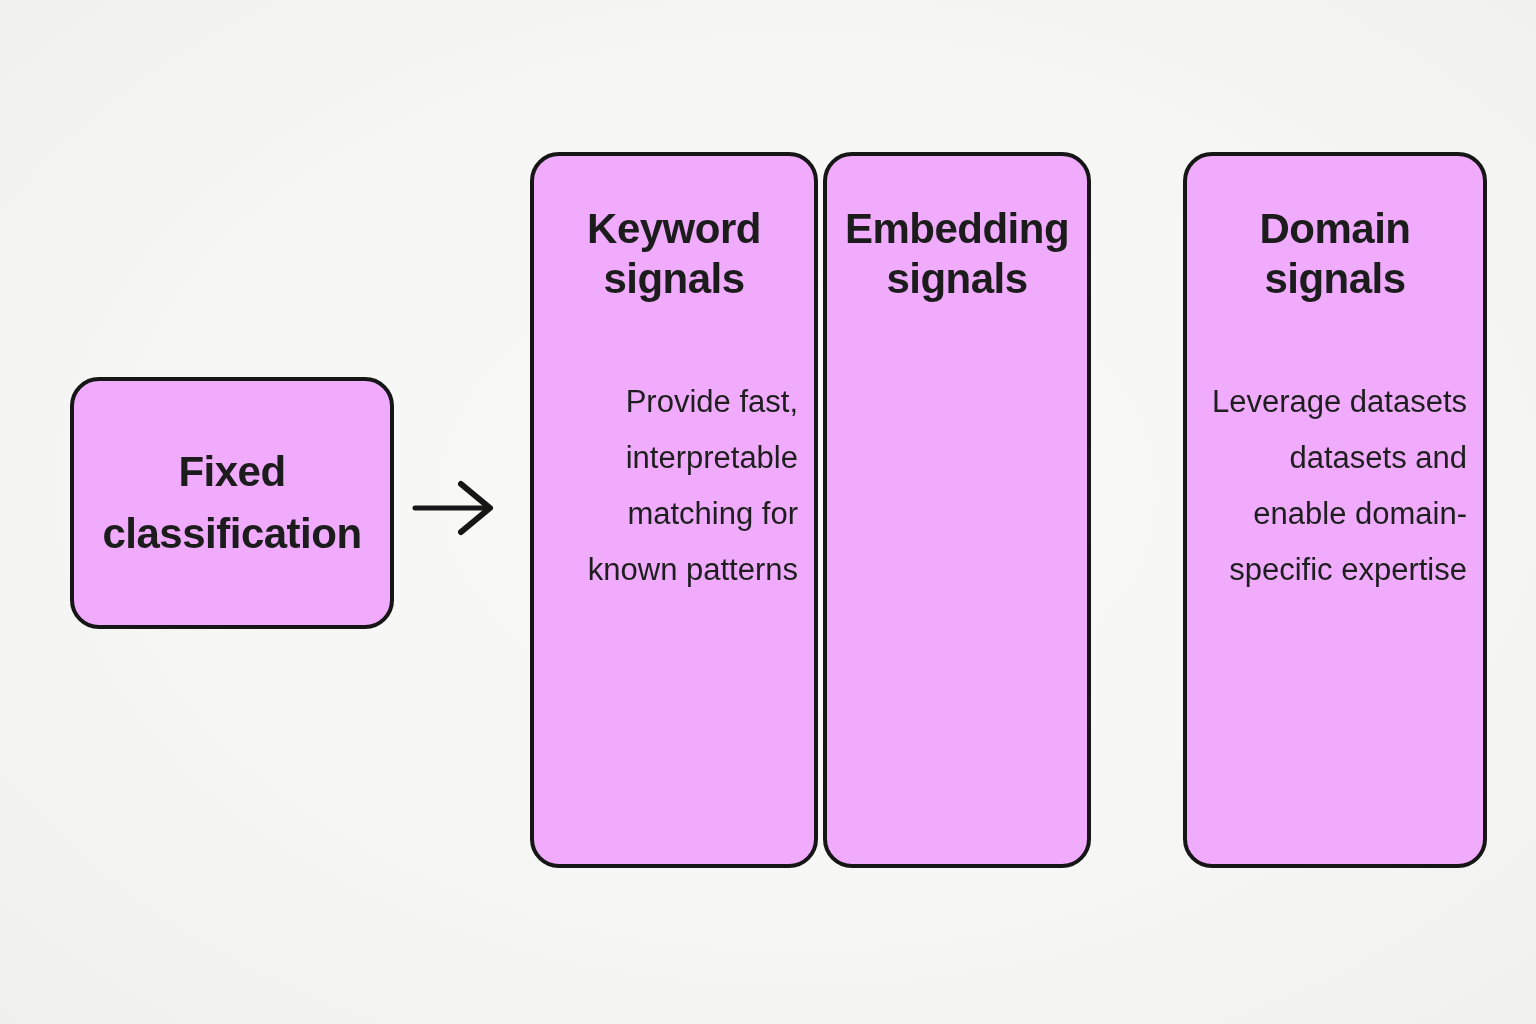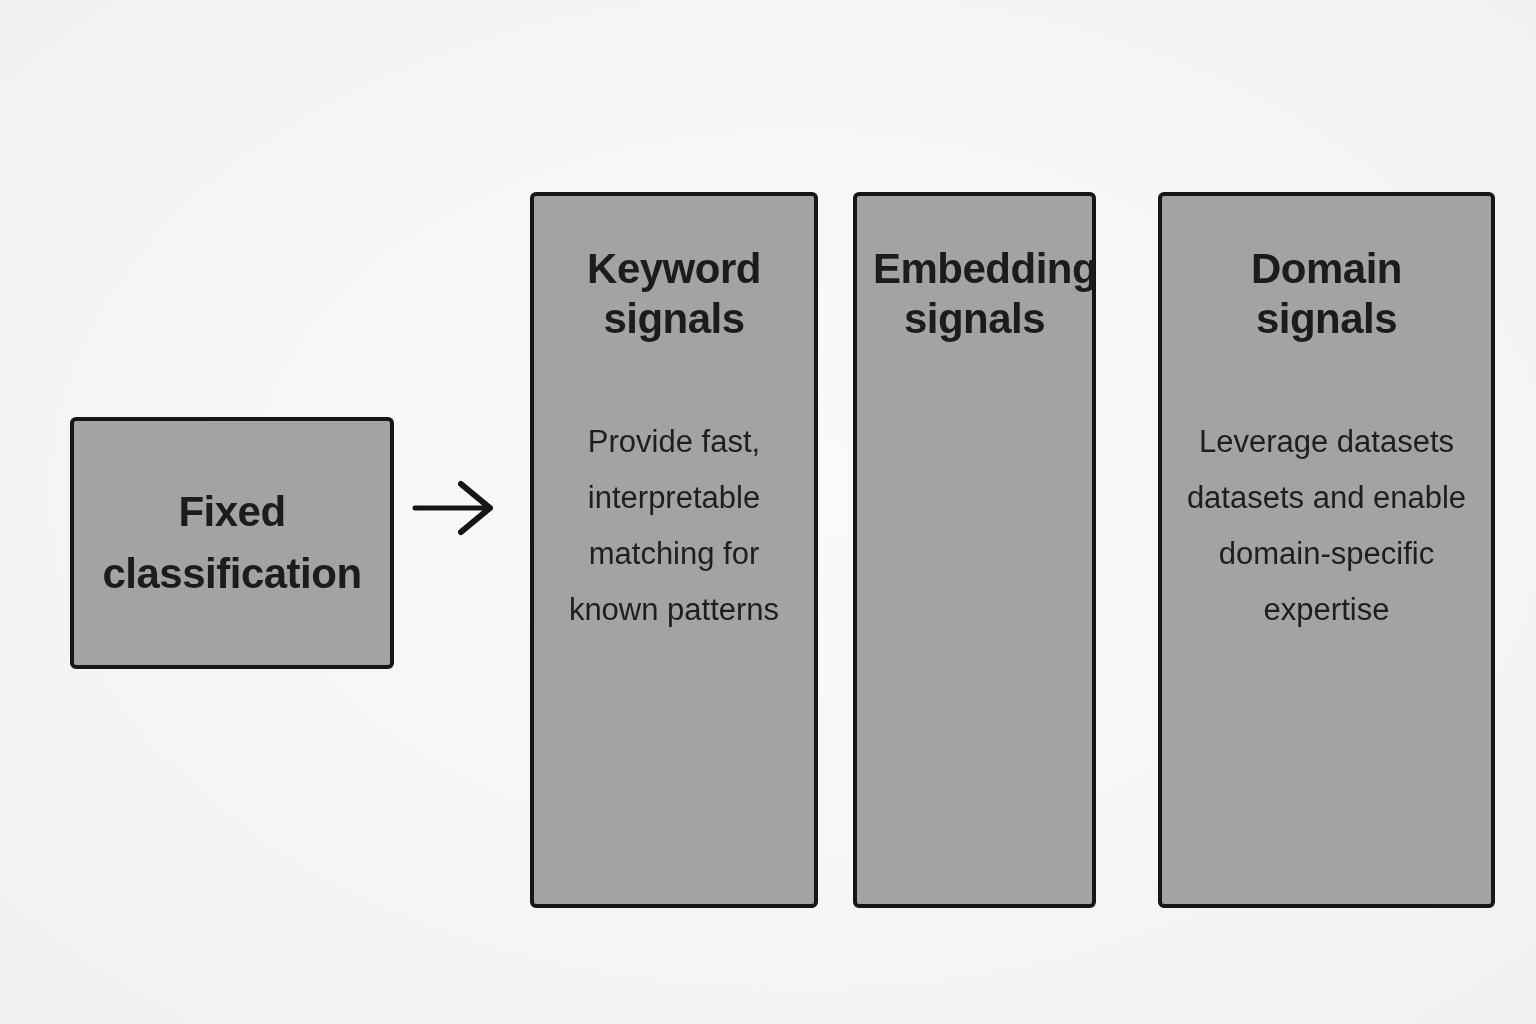--- a/index.html
+++ b/index.html
@@ -14,25 +14,24 @@
     background: radial-gradient(ellipse at 52% 48%, #fafaf8 0%, #f6f6f4 55%, #f0f0ee 100%);
   }
   .stage {
     position: relative;
     width: 1536px;
     height: 1024px;
   }
   .node {
     position: absolute;
     box-sizing: border-box;
-    background: #a3a3a3;
+    background: #f0abfc;
     border: 4px solid #161616;
-    border-radius: 6px;
+    border-radius: 29px;
     color: #1c1c1c;
-    margin-top: 40px;
   }
   .source-box {
     left: 70px;
     top: 377px;
     width: 324px;
     height: 252px;
     display: flex;
     align-items: center;
     justify-content: center;
     text-align: center;
@@ -51,36 +50,37 @@
     width: 88px;
     height: 62px;
   }
   .card {
     top: 152px;
     height: 716px;
     padding: 48px 16px 0 16px;
     text-align: center;
   }
   .card-1 { left: 530px; width: 288px; }
-  .card-2 { left: 853px; width: 243px; }
-  .card-3 { left: 1158px; width: 337px; }
+  .card-2 { left: 823px; width: 268px; }
+  .card-3 { left: 1183px; width: 304px; }
   .card-title {
     margin: 0;
     font-size: 42px;
     font-weight: 700;
     line-height: 50px;
     letter-spacing: -0.5px;
     color: #1c1c1c;
   }
   .card-body {
     margin: 70px 0 0 0;
     font-size: 31px;
     font-weight: 400;
     line-height: 56px;
     color: #1e1e1e;
+    text-align: right;
   }
 </style>
 </head>
 <body>
 
 <div class="stage">
 
   <div class="node source-box">
     <span class="source-label">Fixed classification</span>
   </div>

